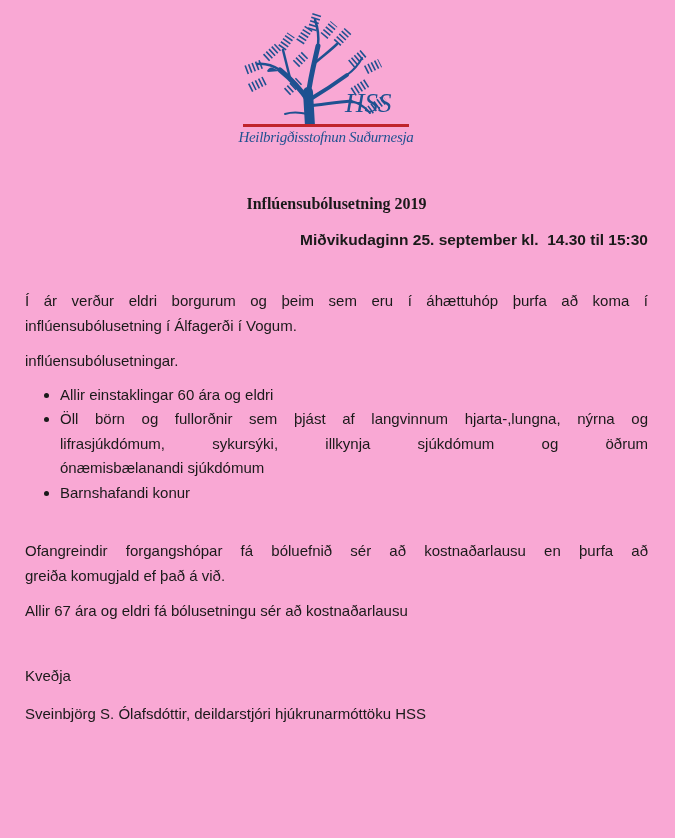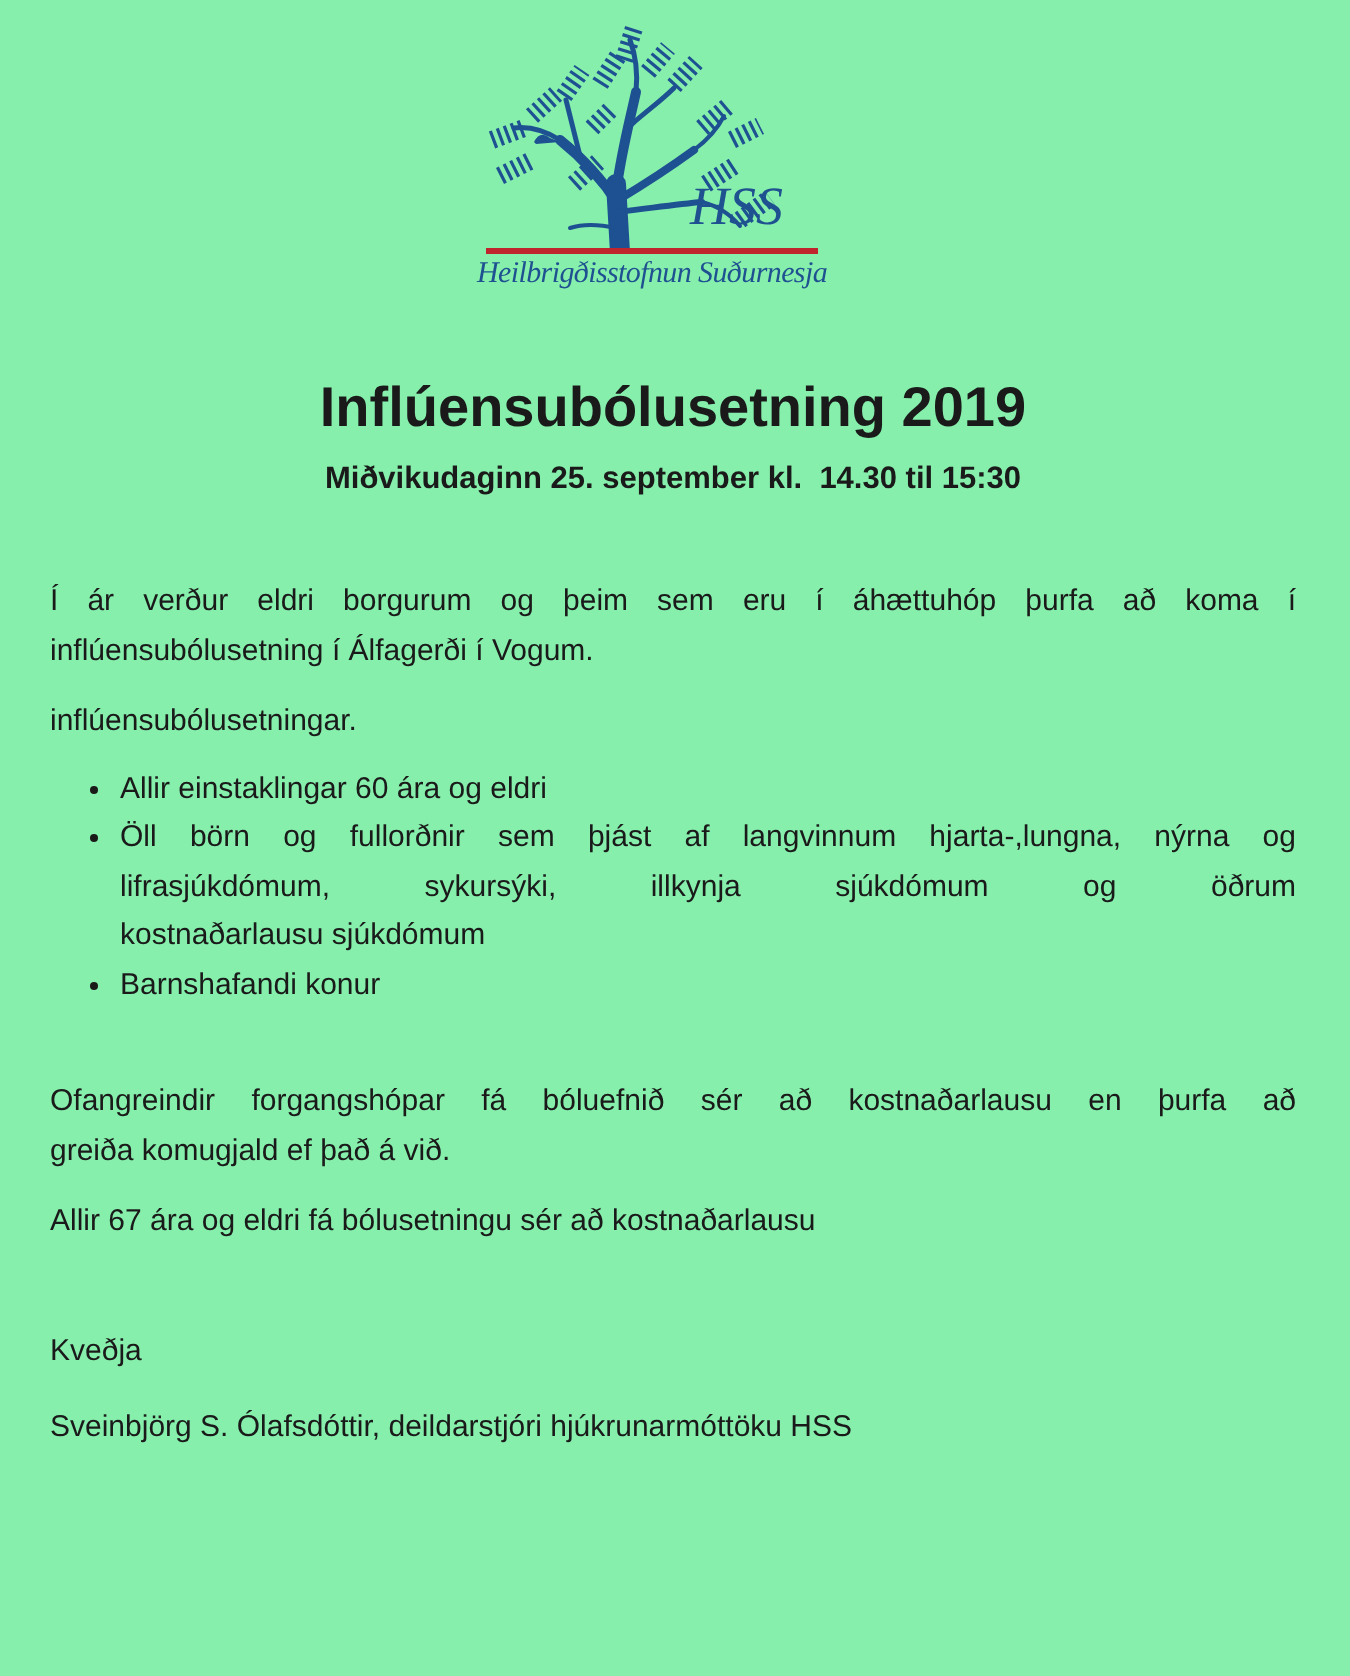--- a/index.html
+++ b/index.html
@@ -1,20 +1,20 @@
 <!DOCTYPE html>
 <html><head>
 <meta charset="utf-8">
 <style>
   html, body { margin: 0; padding: 0; background: #ffffff; }
   .page {
     position: relative;
     width: 675px;
     height: 838px;
-    background: #86efac;
+    background: #f9a8d4;
     overflow: hidden;
     font-family: "Liberation Sans", sans-serif;
     color: #1a1a1a;
   }
   
   .logo-tree { position: absolute; left: 240px; top: 8px; }
   .logo-acronym {
     position: absolute; left: 345px; top: 90px;
     font-family: "Liberation Serif", serif; font-style: italic;
     font-size: 27px; line-height: 1; color: #1F5191;
@@ -27,25 +27,25 @@
     position: absolute; left: 226px; top: 129px; width: 200px;
     text-align: center;
     font-family: Liberation Serif, serif; font-style: italic;
     font-size: 15px; letter-spacing: -0.3px; color: #1F5191;
   }
   
   .content {
     position: absolute; left: 25px; right: 27px; top: 191px;
     font-size: 15px; line-height: 24.5px;
   }
-  .title { font-size: 28px; line-height: 26px; font-weight: bold; text-align: center; }
+  .title { font-size: 16px; line-height: 26px; font-weight: bold; text-align: center; font-family: Liberation Serif, serif; }
   .subtitle { margin-top: 12px; font-size: 16px; line-height: 24px; text-align: center; }
   .dateline {
     margin-top: 11px; font-size: 15.5px; line-height: 24px;
-    font-weight: bold; text-align: center; white-space: pre-wrap;
+    font-weight: bold; text-align: right; white-space: pre-wrap;
   }
   .p1 { margin-top: 37px; }
   .p2 { margin-top: 11px; }
   ul.blist { margin: 9px 0 0 0; padding: 0 0 0 35px; list-style: disc outside; }
   ul.blist li { margin: 0; padding: 0; }
   .p3 { margin-top: 34px; }
   .p4 { margin-top: 11px; }
   .closing { margin-top: 40px; }
   .signature { margin-top: 14px; }
   
@@ -111,21 +111,21 @@
       <div>inflúensubólusetningar.</div>
     </div>
 
     <ul class="blist">
       <li>
         <div>Allir einstaklingar 60 ára og eldri</div>
       </li>
       <li>
         <div class="jl">Öll börn og fullorðnir sem þjást af langvinnum hjarta-,lungna, nýrna og</div>
         <div class="jl">lifrasjúkdómum, sykursýki, illkynja sjúkdómum og öðrum</div>
-        <div>kostnaðarlausu sjúkdómum</div>
+        <div>ónæmisbælanandi sjúkdómum</div>
       </li>
       <li>
         <div>Barnshafandi konur</div>
       </li>
     </ul>
 
     <div class="p3">
       <div class="jl">Ofangreindir forgangshópar fá bóluefnið sér að kostnaðarlausu en þurfa að</div>
       <div>greiða komugjald ef það á við.</div>
     </div>

